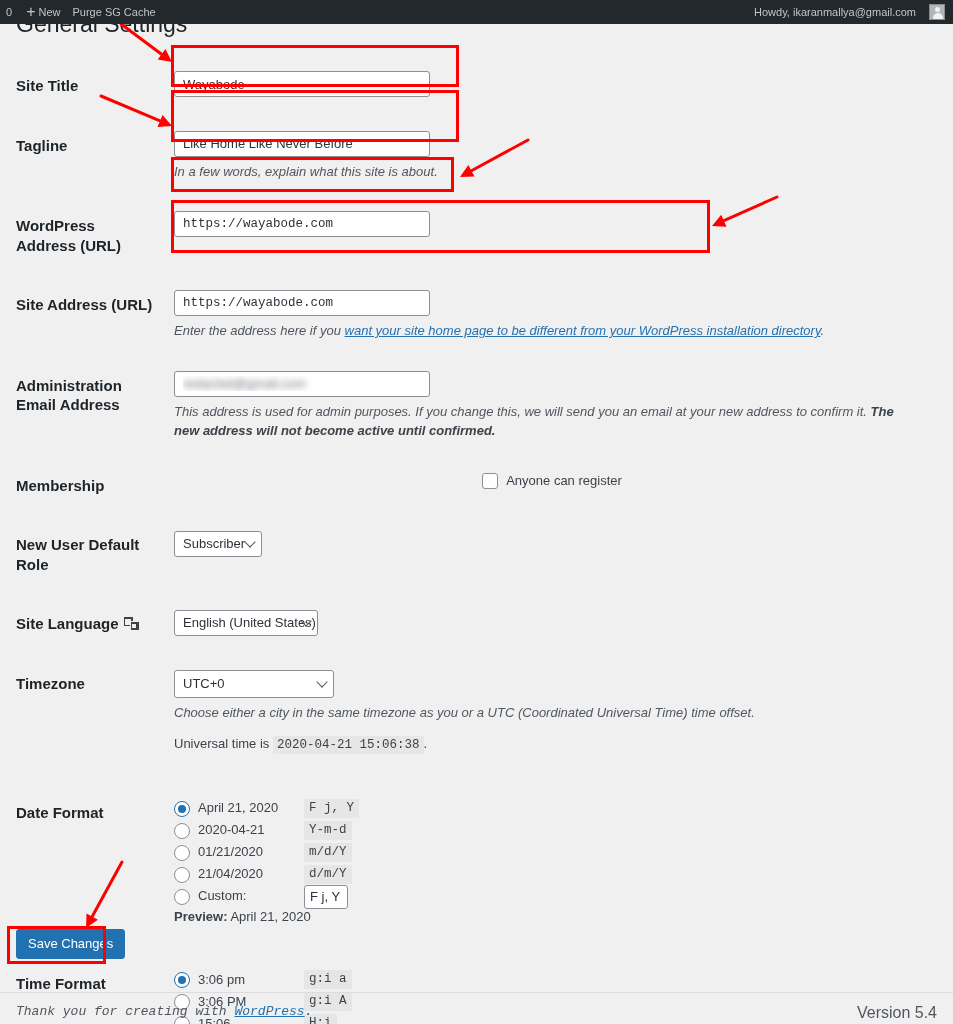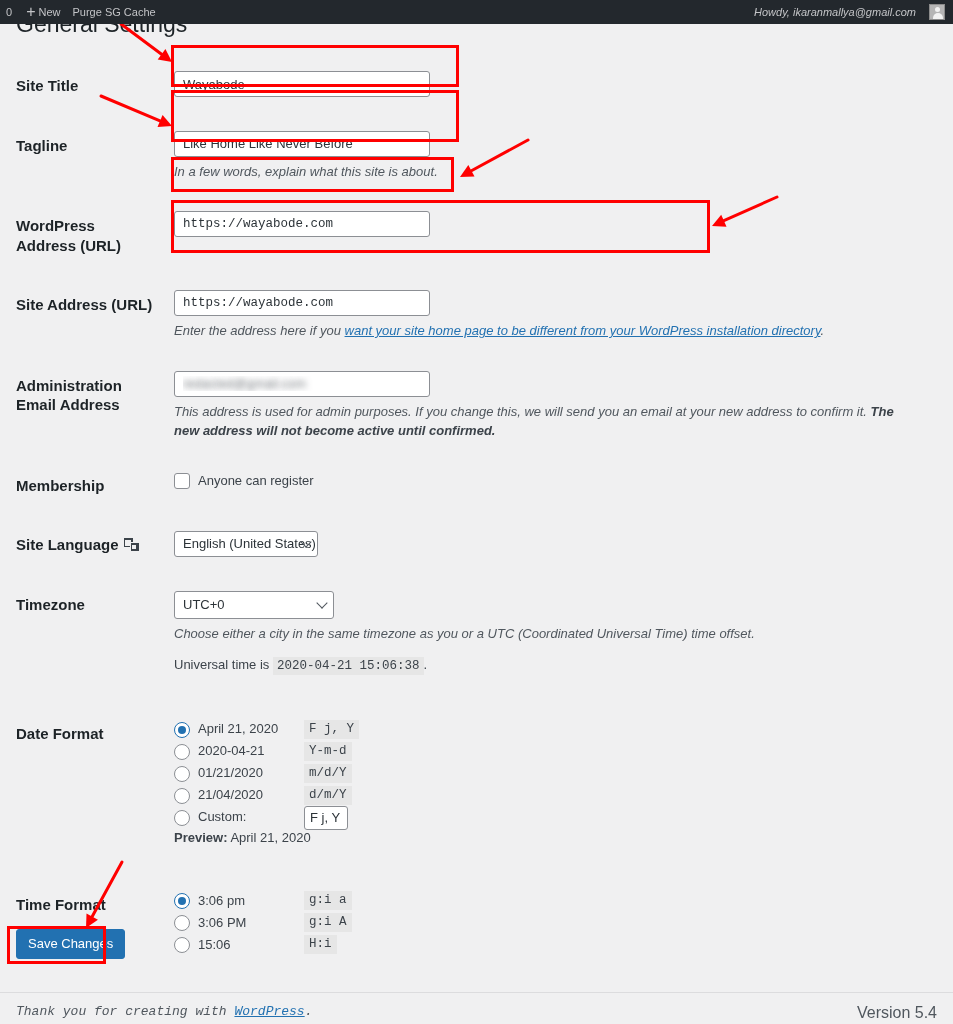--- a/index.html
+++ b/index.html
@@ -45,21 +45,20 @@
     font-size: 16px;
     font-weight: 300;
     padding-right: 3px;
     line-height: 22px;
   }
   #adminbar .ab-right {
     margin-left: auto;
     display: flex;
     align-items: center;
     padding-right: 8px;
-    font-style: italic;
   }
   .avatar-box {
     width: 16px; height: 16px;
     background: #b5b5b5;
     margin-left: 7px;
     border: 1px solid #8c8c8c;
     box-sizing: border-box;
     position: relative;
     overflow: hidden;
   }
@@ -151,21 +150,21 @@
     font-size: 13px;
     font-style: italic;
     color: #50575e;
     line-height: 1.5;
     max-width: 740px;
   }
   p.description strong { font-style: italic; font-weight: 700; color: #3c434a;}
   a.wp-link { color: #2271b1; text-decoration: underline; }
 
   
-  .checkbox-row { display: flex; align-items: center; }
+  .checkbox-row { display: flex; align-items: center; justify-content: center; }
   .cbox {
     width: 16px; height: 16px;
     border: 1px solid #8c8f94;
     border-radius: 3px;
     background: #fff;
     box-sizing: border-box;
     display: inline-block;
   }
   .cbox-label { margin-left: 8px; font-size: 13px; color: #3c434a; }
 
@@ -422,20 +421,29 @@
       <tr>
         <th>Membership</th>
         <td class="tight">
           <div class="checkbox-row">
             <span class="cbox"></span>
             <span class="cbox-label">Anyone can register</span>
           </div>
         </td>
       </tr>
 
+      <tr>
+        <th>New User Default Role</th>
+        <td class="tight">
+          <div class="wp-select sel-role">
+            <span>Subscriber</span>
+            <span class="chev"></span>
+          </div>
+        </td>
+      </tr>
 
       <tr>
         <th><span>Site Language</span><span class="lang-icon"><span class="f1"></span><span class="f2"></span></span></th>
         <td class="tight">
           <div class="wp-select sel-lang">
             <span>English (United States)</span>
             <span class="chev"></span>
           </div>
         </td>
       </tr>

